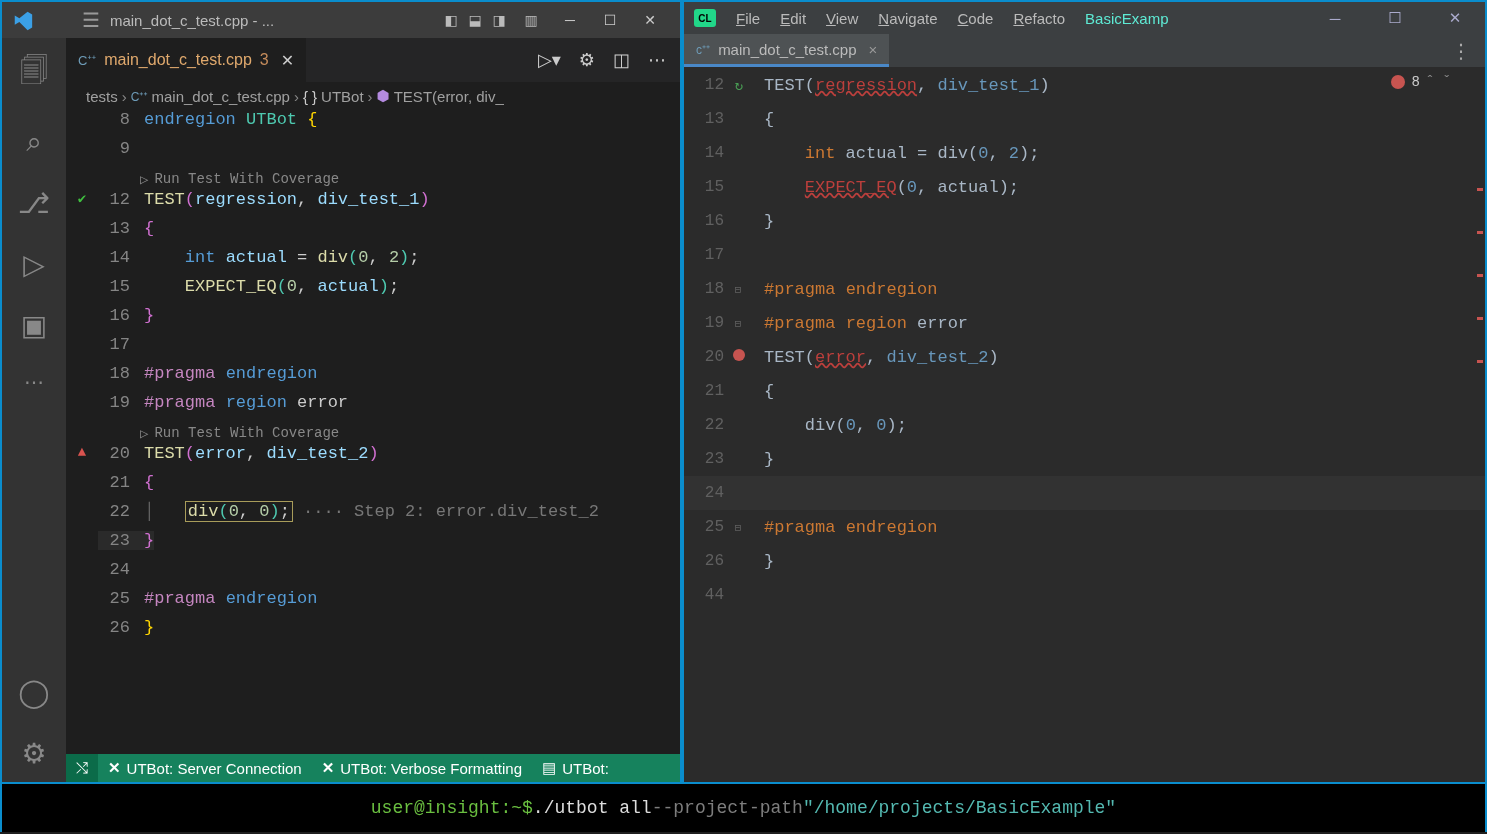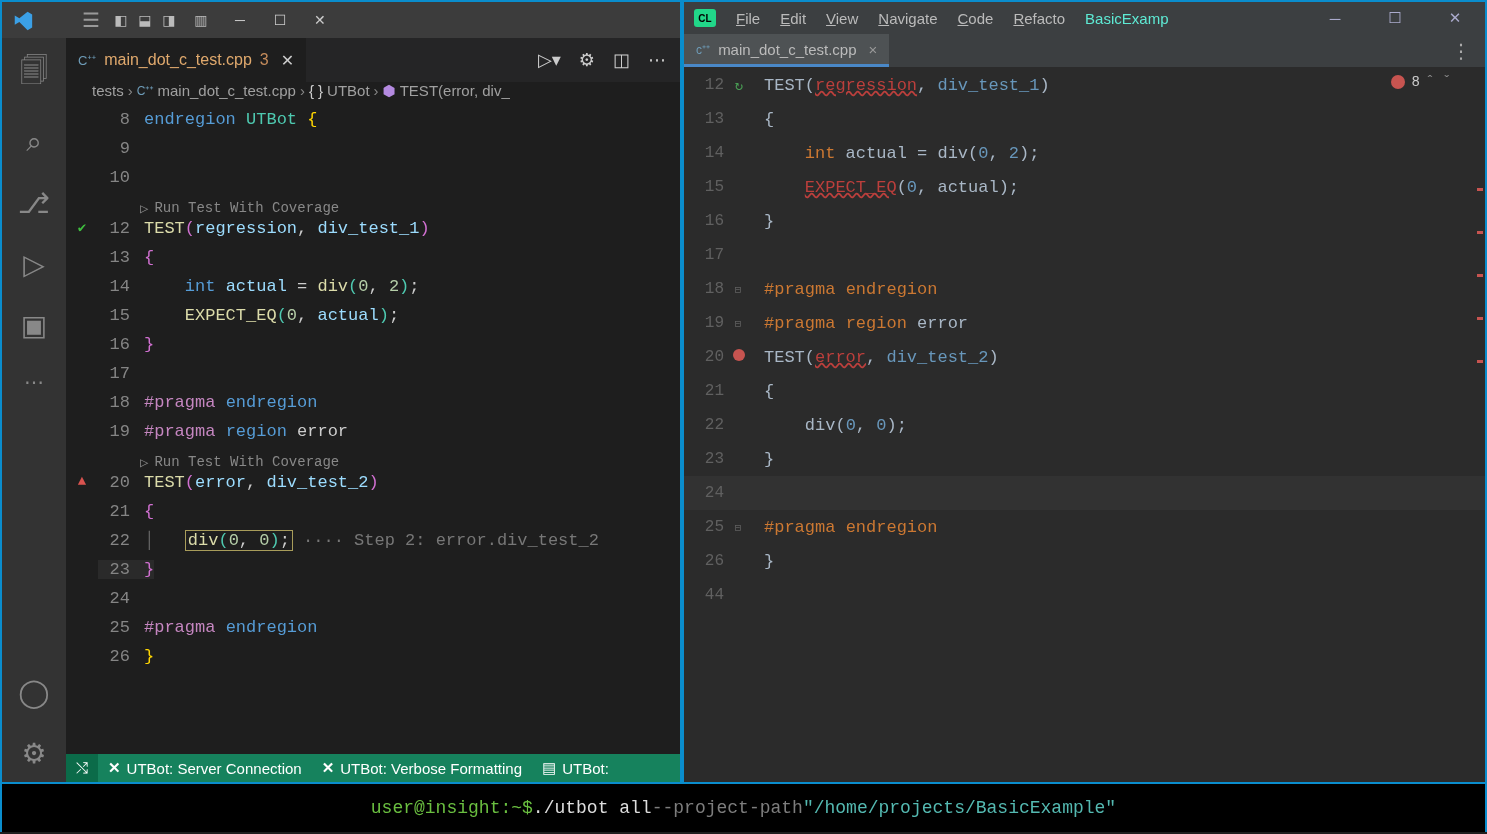--- a/index.html
+++ b/index.html
@@ -27,21 +27,21 @@
 .vs-main { flex:1; display:flex; flex-direction:column; min-width:0; }
 
 
 .vs-tabbar { height:44px; background:#252526; display:flex; align-items:center; }
 .vs-tab { height:100%; background:#1e1e1e; display:flex; align-items:center; padding:0 12px; font-size:16px; color:#e0a96d; gap:8px; }
 .vs-tab .badge { color:#c48b5b; }
 .vs-tab .close { color:#ccc; margin-left:4px; }
 .vs-tabbar .tab-actions { margin-left:auto; display:flex; gap:18px; padding-right:14px; color:#ccc; font-size:18px; }
 
 
-.breadcrumb { height:28px; display:flex; align-items:flex-start; padding:0 26px; font-size:15px; color:#a0a0a0; gap:4px; background:#1e1e1e; }
+.breadcrumb { height:28px; display:flex; align-items:center; padding:0 20px; font-size:15px; color:#a0a0a0; gap:4px; background:#1e1e1e; }
 .breadcrumb .chev { color:#888; }
 
 
 .vs-editor { flex:1; overflow:hidden; background:#1e1e1e; position:relative; }
 .code-row { display:flex; align-items:flex-start; height:29px; }
 .gutter-glyph { width:32px; text-align:center; font-size:14px; }
 .line-no { width:46px; text-align:right; color:#858585; font-size:17px; padding-right:14px; }
 .code-cell { font-size:17px; white-space:pre; }
 .code-row.sel .code-cell, .code-row.sel .line-no { background:#2a2a2a; }
 .k-blue { color:#569cd6; }
@@ -112,20 +112,21 @@
 <div class="outer">
 
   <div class="left-pane">
     <div class="vs-titlebar">
       <span class="vsicon">
         <svg viewBox="0 0 24 24" width="22" height="22">
             <path fill="#3ba0e6" d="M17 2l5 3v14l-5 3-9-9-5 3V6l5 3 9-7z"></path>
           </svg>
       </span>
       <span class="ham">☰</span>
+      <span class="title">main_dot_c_test.cpp - ...</span>
       <span class="layout-icons">
         <span>◧</span>
         <span>⬓</span>
         <span>◨</span>
         <span style="margin-left:8px">▥</span>
       </span>
       <span class="winbtn">─</span>
       <span class="winbtn">☐</span>
       <span class="winbtn">✕</span>
     </div>
@@ -175,25 +176,20 @@
         <div class="vs-editor mono">
 
           <div class="code-row">
               <span class="gutter-glyph"></span>
               <span class="line-no">8</span>
               <span class="code-cell"><span class="k-blue">endregion</span> <span class="k-teal">UTBot</span> <span class="k-br1">{</span></span>
             </div>
           <div class="code-row">
               <span class="gutter-glyph"></span>
               <span class="line-no">9</span>
-              <span class="code-cell"></span>
-            </div>
-          <div class="code-row">
-              <span class="gutter-glyph"></span>
-              <span class="line-no">10</span>
               <span class="code-cell"></span>
             </div>
           <div class="lens">
               <span style="margin-left:60px">▷</span>
               <span>Run Test With Coverage</span>
             </div>
           <div class="code-row">
               <span class="gutter-glyph pass">✔</span>
               <span class="line-no">12</span>
               <span class="code-cell"><span class="k-yel">TEST</span><span class="k-br2">(</span><span class="k-var">regression</span>, <span class="k-var">div_test_1</span><span class="k-br2">)</span></span>

